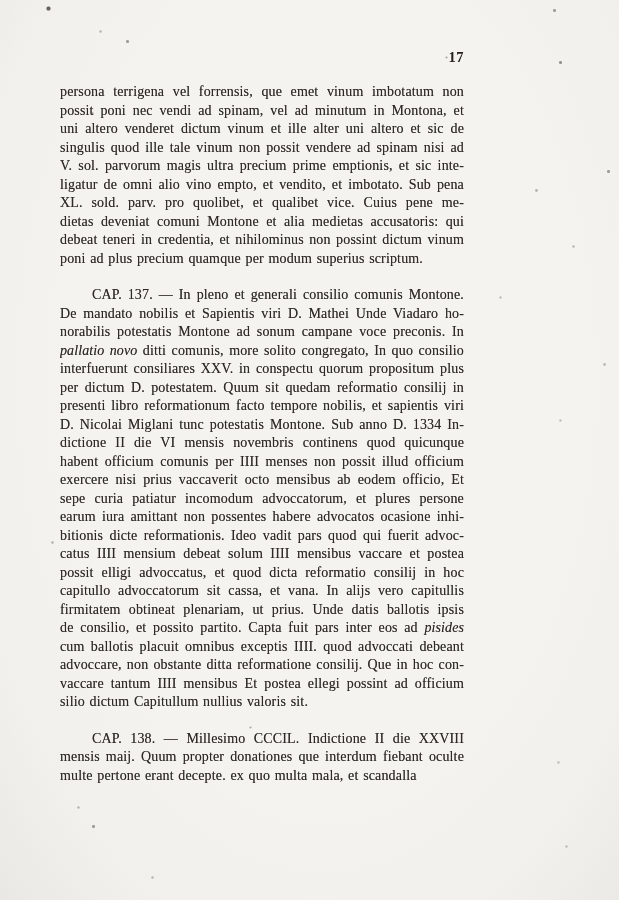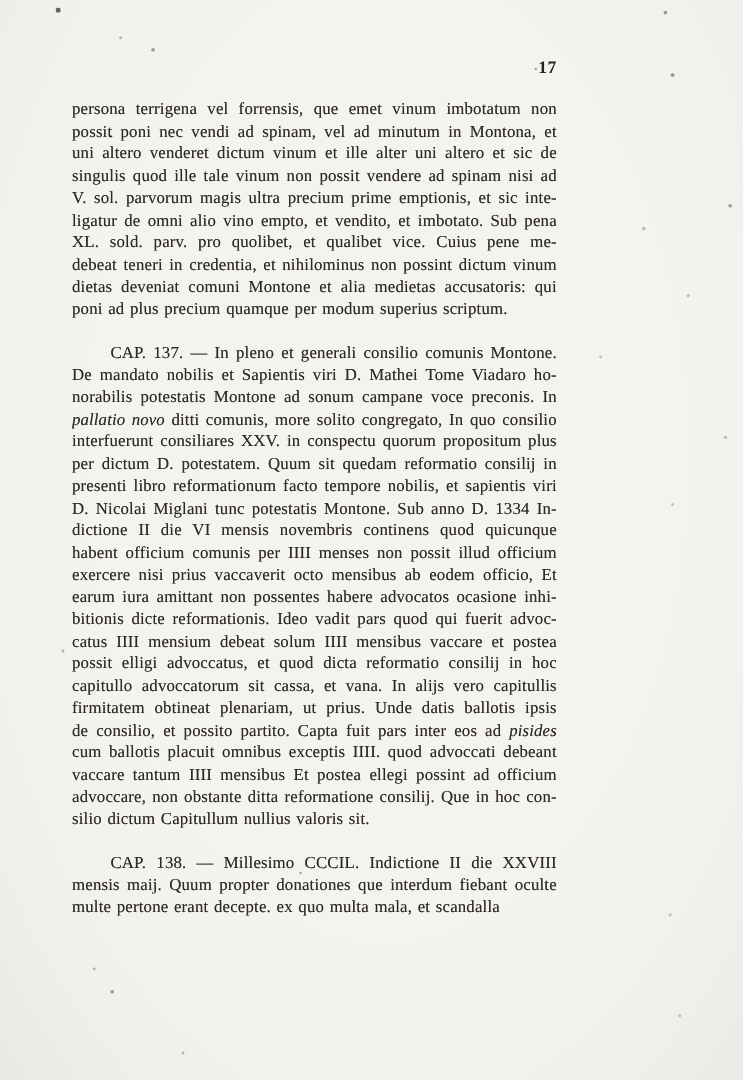--- a/index.html
+++ b/index.html
@@ -109,46 +109,47 @@
   <div class="page-number">17</div>
   <div class="text-block">
       <div class="paragraph">
         <div class="line">persona terrigena vel forrensis, que emet vinum imbotatum non</div>
         <div class="line">possit poni nec vendi ad spinam, vel ad minutum in Montona, et</div>
         <div class="line">uni altero venderet dictum vinum et ille alter uni altero et sic de</div>
         <div class="line">singulis quod ille tale vinum non possit vendere ad spinam nisi ad</div>
         <div class="line">V. sol. parvorum magis ultra precium prime emptionis, et sic inte-</div>
         <div class="line">ligatur de omni alio vino empto, et vendito, et imbotato. Sub pena</div>
         <div class="line">XL. sold. parv. pro quolibet, et qualibet vice. Cuius pene me-</div>
+        <div class="line">dietas deveniat comuni Montone et alia medietas accusatoris: qui</div>
         <div class="line">debeat teneri in credentia, et nihilominus non possint dictum vinum</div>
-        <div class="line">dietas deveniat comuni Montone et alia medietas accusatoris: qui</div>
         <div class="line last">poni ad plus precium quamque per modum superius scriptum.</div>
       </div>
       <div class="paragraph">
         <div class="line indent">CAP. 137. — In pleno et generali consilio comunis Montone.</div>
-        <div class="line">De mandato nobilis et Sapientis viri D. Mathei Tome Viadaro ho-</div>
+        <div class="line">De mandato nobilis et Sapientis viri D. Mathei Unde Viadaro ho-</div>
         <div class="line">norabilis potestatis Montone ad sonum campane voce preconis. In</div>
         <div class="line"><i>pallatio novo</i> ditti comunis, more solito congregato, In quo consilio</div>
         <div class="line">interfuerunt consiliares XXV. in conspectu quorum propositum plus</div>
         <div class="line">per dictum D. potestatem. Quum sit quedam reformatio consilij in</div>
         <div class="line">presenti libro reformationum facto tempore nobilis, et sapientis viri</div>
         <div class="line">D. Nicolai Miglani tunc potestatis Montone. Sub anno D. 1334 In-</div>
         <div class="line">dictione II die VI mensis novembris continens quod quicunque</div>
         <div class="line">habent officium comunis per IIII menses non possit illud officium</div>
         <div class="line">exercere nisi prius vaccaverit octo mensibus ab eodem officio, Et</div>
+        <div class="line">sepe curia patiatur incomodum advoccatorum, et plures persone</div>
         <div class="line">earum iura amittant non possentes habere advocatos ocasione inhi-</div>
         <div class="line">bitionis dicte reformationis. Ideo vadit pars quod qui fuerit advoc-</div>
         <div class="line">catus IIII mensium debeat solum IIII mensibus vaccare et postea</div>
         <div class="line">possit elligi advoccatus, et quod dicta reformatio consilij in hoc</div>
         <div class="line">capitullo advoccatorum sit cassa, et vana. In alijs vero capitullis</div>
         <div class="line">firmitatem obtineat plenariam, ut prius. Unde datis ballotis ipsis</div>
         <div class="line">de consilio, et possito partito. Capta fuit pars inter eos ad <i>pisides</i></div>
         <div class="line">cum ballotis placuit omnibus exceptis IIII. quod advoccati debeant</div>
+        <div class="line">advoccare, non obstante ditta reformatione consilij. Que in hoc con-</div>
         <div class="line">vaccare tantum IIII mensibus Et postea ellegi possint ad officium</div>
-        <div class="line">advoccare, non obstante ditta reformatione consilij. Que in hoc con-</div>
         <div class="line last">silio dictum Capitullum nullius valoris sit.</div>
       </div>
       <div class="paragraph">
         <div class="line indent">CAP. 138. — Millesimo CCCIL. Indictione II die XXVIII</div>
         <div class="line">mensis maij. Quum propter donationes que interdum fiebant oculte</div>
         <div class="line last">multe pertone erant decepte. ex quo multa mala, et scandalla</div>
       </div>
     </div>
 </div>
 

